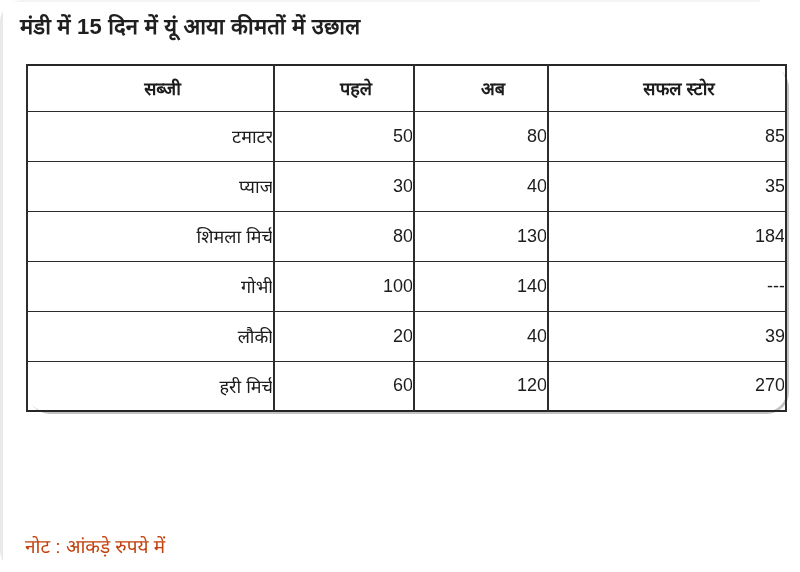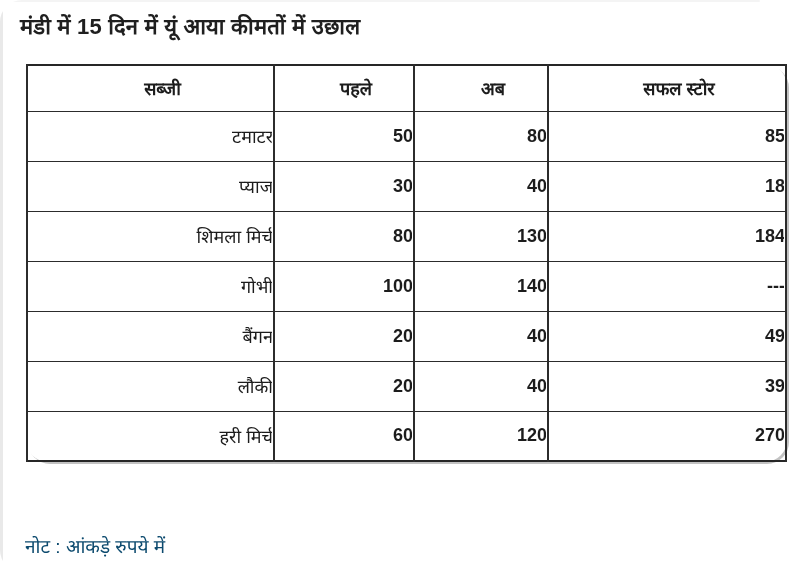--- a/index.html
+++ b/index.html
@@ -56,25 +56,25 @@
     height: 50px;
     vertical-align: middle;
     text-align: right;
   }
   .price-table td.vegetable-cell {
     padding-left: 13px;
     font-weight: normal;
   }
   .price-table td.price-cell {
     padding-left: 30px;
-    font-weight: bold;
+    font-weight: normal;
   }
   .page-note {
     position: absolute; left: 25px; top: 533px;
-    font-size: 19px; color: #0c4a6e;
+    font-size: 19px; color: #c2410c;
   }
 </style>
 </head>
 <body>
 
 <div class="page">
   <div class="page-top-edge"></div>
   <div class="page-left-edge"></div>
 
   <div class="page-title">मंडी में 15 दिन में यूं आया कीमतों में उछाल</div>
@@ -98,39 +98,33 @@
       <tr>
         <td class="vegetable-cell">टमाटर</td>
         <td class="price-cell">50</td>
         <td class="price-cell">80</td>
         <td class="price-cell">85</td>
       </tr>
       <tr>
         <td class="vegetable-cell">प्याज</td>
         <td class="price-cell">30</td>
         <td class="price-cell">40</td>
-        <td class="price-cell">18</td>
+        <td class="price-cell">35</td>
       </tr>
       <tr>
         <td class="vegetable-cell">शिमला मिर्च</td>
         <td class="price-cell">80</td>
         <td class="price-cell">130</td>
         <td class="price-cell">184</td>
       </tr>
       <tr>
         <td class="vegetable-cell">गोभी</td>
         <td class="price-cell">100</td>
         <td class="price-cell">140</td>
         <td class="price-cell">---</td>
-      </tr>
-      <tr>
-        <td class="vegetable-cell">बैंगन</td>
-        <td class="price-cell">20</td>
-        <td class="price-cell">40</td>
-        <td class="price-cell">49</td>
       </tr>
       <tr>
         <td class="vegetable-cell">लौकी</td>
         <td class="price-cell">20</td>
         <td class="price-cell">40</td>
         <td class="price-cell">39</td>
       </tr>
       <tr>
         <td class="vegetable-cell">हरी मिर्च</td>
         <td class="price-cell">60</td>

